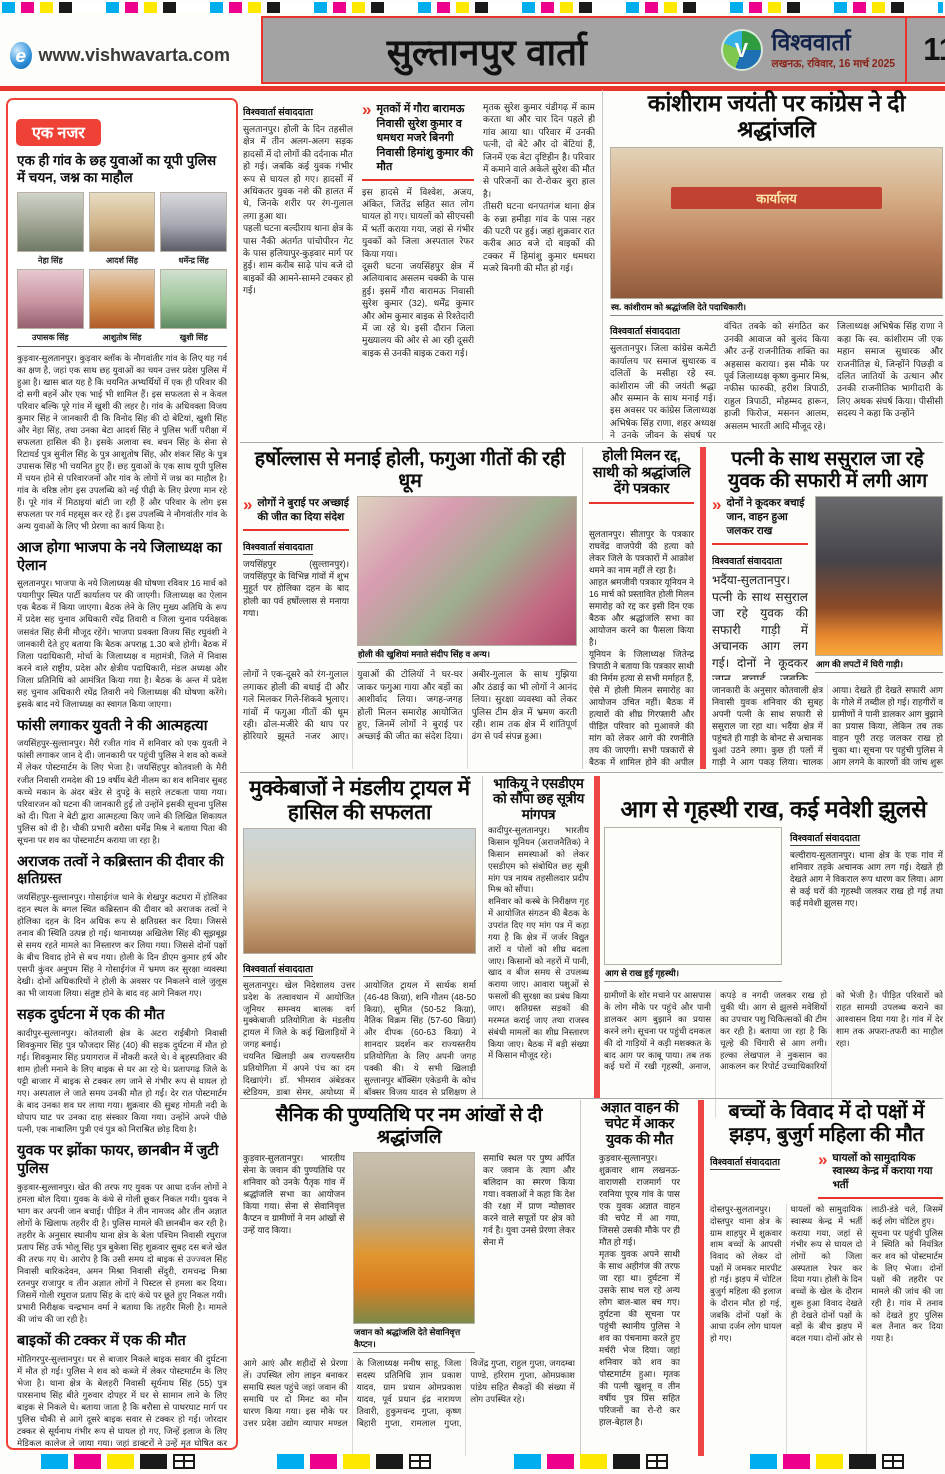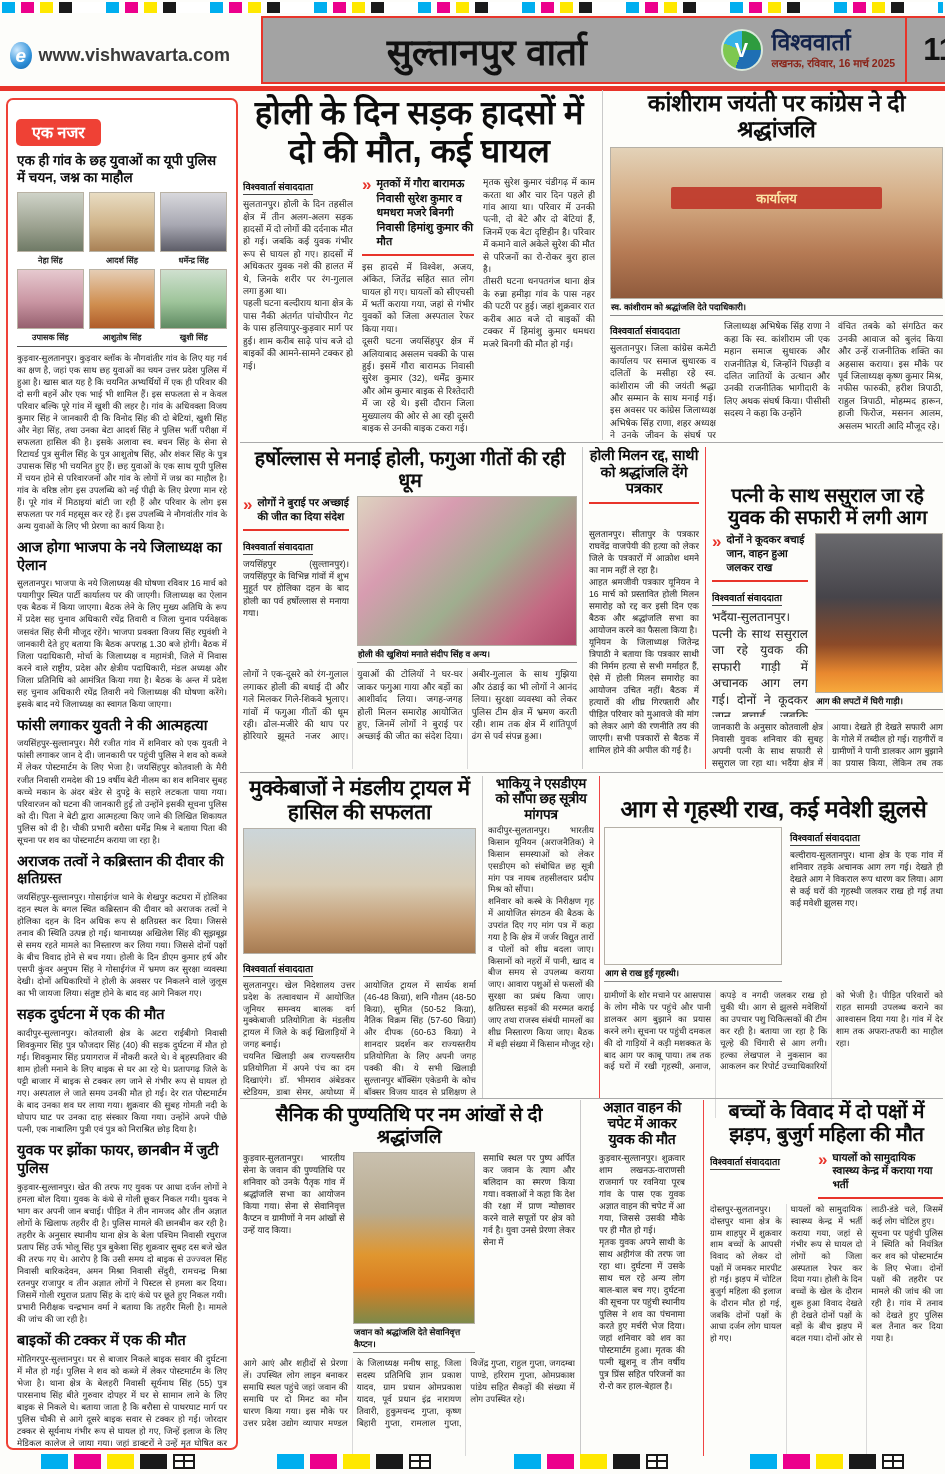--- a/index.html
+++ b/index.html
@@ -36,21 +36,21 @@
   .btxt{font-size:9px;line-height:1.38;text-align:justify;color:#222;white-space:pre-line;overflow:hidden;}
   .quote{display:flex;gap:5px;align-items:flex-start;}
   .qmark{color:#e8342a;font-weight:900;font-size:17px;line-height:1;}
   .qtext{font-weight:800;font-size:11px;line-height:1.32;color:#111;}
   .qrule{height:2px;background:#e8342a;margin:5px 0 5px 0;}
   .caption{font-size:8.6px;font-weight:800;color:#111;padding:2px 1px;border-bottom:1px solid #8a8a8a;}
   .cols3{column-count:3;column-gap:9px;column-rule:1px solid #d9d9d9;}
   .cols2{column-count:2;column-gap:9px;column-rule:1px solid #d9d9d9;}
   .photo{position:relative;overflow:hidden;border:1px solid #b5b0a6;}
   .hairline{background:#a9a9a9;}
-  .vsep{border-left:1px solid #c9c9c9;border-right:1px solid #ef4444;}
+  .vsep{border-left:1px solid #c9c9c9;border-right:6px solid #ef4444;}
 
   
   .ph-congress{background:linear-gradient(180deg,#e3d2b8 0%,#d4ab83 35%,#b57a54 70%,#8f5a3c 100%);}
   .banner{position:absolute;top:26%;left:18%;right:18%;background:#c0392b;color:#ffe9a8;font-weight:800;font-size:13px;text-align:center;padding:2px 0;border-radius:2px;opacity:.92;}
   .ph-holi{background:linear-gradient(135deg,#ded3c0 0%,#d79cb0 28%,#9fae8f 55%,#c46a83 80%,#b0486a 100%);}
   .ph-fire{background:linear-gradient(180deg,#6a6a6e 0%,#46444a 40%,#8c4a28 70%,#e8882f 88%,#f7a93c 100%);}
   .ph-boxing{background:linear-gradient(180deg,#ccd6da 0%,#d9cdb6 45%,#c2996f 80%,#a67b52 100%);}
   .ph-burnt{background:linear-gradient(180deg,#97907f 0%,#6e6ald 0%,#6e6053 45%,#4a3e33 80%,#352c24 100%);}
   .ph-flowers{background:linear-gradient(180deg,#c9c0ae 0%,#b8ab90 35%,#e0962f 60%,#d97e22 78%,#7d8a4a 100%);}
 
@@ -138,21 +138,20 @@
     <div class="sb-body">कुड़वार-सुल्तानपुर। खेत की तरफ गए युवक पर आधा दर्जन लोगों ने हमला बोल दिया। युवक के कंधे से गोली छूकर निकल गयी। युवक ने भाग कर अपनी जान बचाई। पीड़ित ने तीन नामजद और तीन अज्ञात लोगों के खिलाफ तहरीर दी है। पुलिस मामले की छानबीन कर रही है। तहरीर के अनुसार स्थानीय थाना क्षेत्र के बेला पश्चिम निवासी रघुराज प्रताप सिंह उर्फ भोलू सिंह पुत्र बुकेशा सिंह शुक्रवार सुबह दस बजे खेत की तरफ गए थे। आरोप है कि उसी समय दो बाइक से उज्ज्वल सिंह निवासी बारिकदेवन, अमन मिश्रा निवासी सेंदुरी, रामचन्द्र मिश्रा रतनपुर राजापुर व तीन अज्ञात लोगों ने पिस्टल से हमला कर दिया। जिसमें गोली रघुराज प्रताप सिंह के दाएं कंधे पर छूते हुए निकल गयी। प्रभारी निरीक्षक चन्द्रभान वर्मा ने बताया कि तहरीर मिली है। मामले की जांच की जा रही है।</div>
     <div class="sb-sec-head">बाइकों की टक्कर में एक की मौत</div>
     <div class="sb-body">मोतिगरपुर-सुल्तानपुर। घर से बाजार निकले बाइक सवार की दुर्घटना में मौत हो गई। पुलिस ने शव को कब्जे में लेकर पोस्टमार्टम के लिए भेजा है। थाना क्षेत्र के बेलहरी निवासी सूर्यनाथ सिंह (55) पुत्र पारसनाथ सिंह बीते गुरुवार दोपहर में घर से सामान लाने के लिए बाइक से निकले थे। बताया जाता है कि बरौसा से पाथरघाट मार्ग पर पुलिस चौकी से आगे दूसरे बाइक सवार से टक्कर हो गई। जोरदार टक्कर से सूर्यनाथ गंभीर रूप से घायल हो गए, जिन्हें इलाज के लिए मेडिकल कालेज ले जाया गया। जहां डाक्टरों ने उन्हें मृत घोषित कर दिया। चौकी इंचार्ज भारत सिंह ने बताया कि शव का पोस्टमार्टम होने के बाद परिवारजन ने अंतिम संस्कार कर दिया है। विधिक कार्रवाई जारी है।</div>
     
     
     
     
   </div>
 
   <div class="abs" style="left:243px;top:94px;width:352px;height:346px;overflow:hidden;">
-    <div class="hl" style="font-size:33px;">होली के दिन सड़क हादसों में दो की मौत, कई घायल</div>
     <div style="display:flex;gap:9px;margin-top:7px;">
       <div style="width:110px;">
         <div class="byline">विश्ववार्ता संवाददाता</div>
         <div class="btxt" style="height:272px;">सुलतानपुर। होली के दिन तहसील क्षेत्र में तीन अलग-अलग सड़क हादसों में दो लोगों की दर्दनाक मौत हो गई। जबकि कई युवक गंभीर रूप से घायल हो गए। हादसों में अधिकतर युवक नशे की हालत में थे, जिनके शरीर पर रंग-गुलाल लगा हुआ था।
 पहली घटना बल्दीराय थाना क्षेत्र के पास नैकी अंतर्गत पांचोपीरन गेट के पास हलियापुर-कुड़वार मार्ग पर हुई। शाम करीब साढ़े पांच बजे दो बाइकों की आमने-सामने टक्कर हो गई।</div>
       </div>
       <div style="width:112px;">
         <div class="quote">
           <span class="qmark">»</span>
           <span class="qtext">मृतकों में गौरा बारामऊ निवासी सुरेश कुमार व धमधरा मजरे बिनगी निवासी हिमांशु कुमार की मौत</span>
@@ -172,25 +171,25 @@
     <div class="hl" style="font-size:23px;">कांशीराम जयंती पर कांग्रेस ने दी श्रद्धांजलि</div>
     <div class="photo ph-congress" style="height:152px;margin-top:5px;">
       <div class="banner">कार्यालय</div>
     </div>
     <div class="caption">स्व. कांशीराम को श्रद्धांजलि देते पदाधिकारी।</div>
     <div style="display:flex;gap:8px;margin-top:4px;">
       <div style="width:106px;">
         <div class="byline">विश्ववार्ता संवाददाता</div>
         <div class="btxt" style="height:120px;">सुलतानपुर। जिला कांग्रेस कमेटी कार्यालय पर समाज सुधारक व दलितों के मसीहा रहे स्व. कांशीराम जी की जयंती श्रद्धा और सम्मान के साथ मनाई गई। इस अवसर पर कांग्रेस जिलाध्यक्ष अभिषेक सिंह राणा, शहर अध्यक्ष ने उनके जीवन के संघर्ष पर प्रकाश डाला।</div>
       </div>
+      <div style="flex:1;">
+        <div class="btxt" style="height:140px;">वंचित तबके को संगठित कर उनकी आवाज को बुलंद किया और उन्हें राजनीतिक शक्ति का अहसास कराया। इस मौके पर पूर्व जिलाध्यक्ष कृष्ण कुमार मिश्र, नफीस फारुकी, हरीश त्रिपाठी, राहुल त्रिपाठी, मोहम्मद हारून, हाजी फिरोज, मसनन आलम, असलम भारती आदि मौजूद रहे।</div>
+      </div>
       <div style="width:106px;">
         <div class="btxt" style="height:140px;">जिलाध्यक्ष अभिषेक सिंह राणा ने कहा कि स्व. कांशीराम जी एक महान समाज सुधारक और राजनीतिज्ञ थे, जिन्होंने पिछड़ी व दलित जातियों के उत्थान और उनकी राजनीतिक भागीदारी के लिए अथक संघर्ष किया। पीसीसी सदस्य ने कहा कि उन्होंने</div>
-      </div>
-      <div style="flex:1;">
-        <div class="btxt" style="height:140px;">वंचित तबके को संगठित कर उनकी आवाज को बुलंद किया और उन्हें राजनीतिक शक्ति का अहसास कराया। इस मौके पर पूर्व जिलाध्यक्ष कृष्ण कुमार मिश्र, नफीस फारुकी, हरीश त्रिपाठी, राहुल त्रिपाठी, मोहम्मद हारून, हाजी फिरोज, मसनन आलम, असलम भारती आदि मौजूद रहे।</div>
       </div>
     </div>
   </div>
 
   <div class="abs hairline" style="left:240px;top:442px;width:703px;height:1px;"></div>
 
   <div class="abs" style="left:243px;top:447px;width:334px;height:322px;overflow:hidden;">
     <div class="hl" style="font-size:19.5px;">हर्षोल्लास से मनाई होली, फगुआ गीतों की रही धूम</div>
     <div style="display:flex;gap:8px;margin-top:5px;">
       <div style="width:106px;">
@@ -212,21 +211,21 @@
 
   <div class="abs vsep" style="left:582px;top:447px;width:124px;height:322px;overflow:hidden;padding:0 6px;">
     <div class="hl" style="font-size:14.5px;">होली मिलन रद्द, साथी को श्रद्धांजलि देंगे पत्रकार</div>
     <div class="qrule"></div>
     <div class="btxt" style="font-size:8.7px;height:272px;margin-top:24px;">सुलतानपुर। सीतापुर के पत्रकार राघवेंद्र वाजपेयी की हत्या को लेकर जिले के पत्रकारों में आक्रोश थमने का नाम नहीं ले रहा है।
 आहत श्रमजीवी पत्रकार यूनियन ने 16 मार्च को प्रस्तावित होली मिलन समारोह को रद्द कर इसी दिन एक बैठक और श्रद्धांजलि सभा का आयोजन करने का फैसला किया है।
 यूनियन के जिलाध्यक्ष जितेन्द्र त्रिपाठी ने बताया कि पत्रकार साथी की निर्मम हत्या से सभी मर्माहत हैं, ऐसे में होली मिलन समारोह का आयोजन उचित नहीं। बैठक में हत्यारों की शीघ्र गिरफ्तारी और पीड़ित परिवार को मुआवजे की मांग को लेकर आगे की रणनीति तय की जाएगी। सभी पत्रकारों से बैठक में शामिल होने की अपील की गई है।</div>
   </div>
 
   <div class="abs" style="left:712px;top:447px;width:231px;height:322px;overflow:hidden;">
-    <div class="hl" style="font-size:19.5px;margin-top:37px;">पत्नी के साथ ससुराल जा रहे युवक की सफारी में लगी आग</div>
+    <div class="hl" style="font-size:19.5px;">पत्नी के साथ ससुराल जा रहे युवक की सफारी में लगी आग</div>
     <div style="display:flex;gap:7px;margin-top:5px;">
       <div style="width:96px;">
         <div class="quote">
           <span class="qmark">»</span>
           <span class="qtext" style="font-size:10.5px;">दोनों ने कूदकर बचाई जान, वाहन हुआ जलकर राख</span>
         </div>
         <div class="qrule"></div>
         <div class="byline">विश्ववार्ता संवाददाता</div>
         <div class="btxt" style="font-size:12px;height:108px;">भदैंया-सुलतानपुर। पत्नी के साथ ससुराल जा रहे युवक की सफारी गाड़ी में अचानक आग लग गई। दोनों ने कूदकर जान बचाई, जबकि वाहन जलकर राख हो गया।</div>
       </div>

